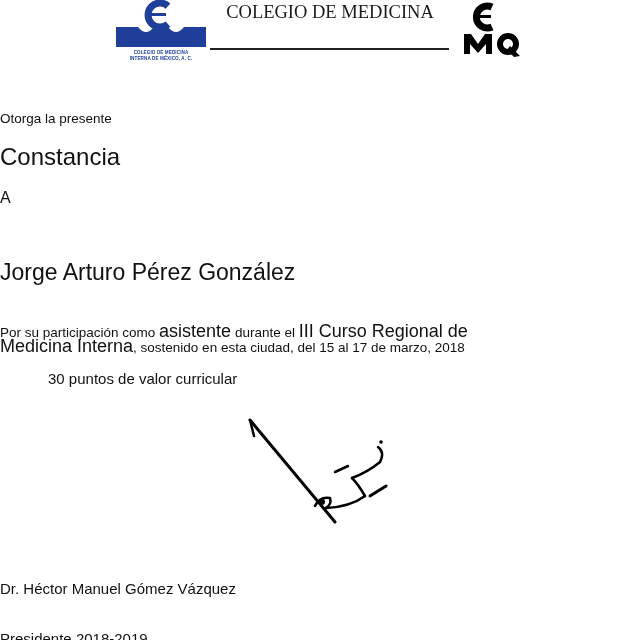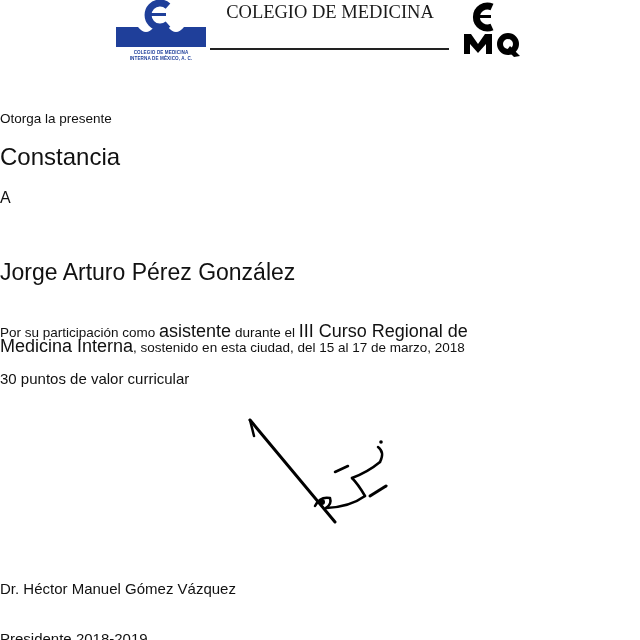--- a/index.html
+++ b/index.html
@@ -68,21 +68,21 @@
       width: 536px;
       white-space: nowrap;
     }
     .t-otorga { top: 111px; font-size: 13.5px; }
     .t-constancia { top: 143px; font-size: 24px; }
     .t-a { top: 189px; font-size: 16px; }
     .t-name { top: 259px; font-size: 23px; }
     .t-line1 { top: 320px; font-size: 13.5px; line-height: 22px; }
     .t-line2 { top: 333px; font-size: 13.5px; line-height: 26px; }
     .big { font-size: 18px; }
-    .t-points { top: 370px; font-size: 15px; }
+    .t-points { top: 370px; font-size: 15px; margin-left: 48px; }
     .t-signer { top: 580px; font-size: 15px; }
     .t-role { top: 630px; font-size: 15px; }
 
     .signature {
       left: 240px;
       top: 412px;
       width: 160px;
       height: 115px;
     }
   </style>

